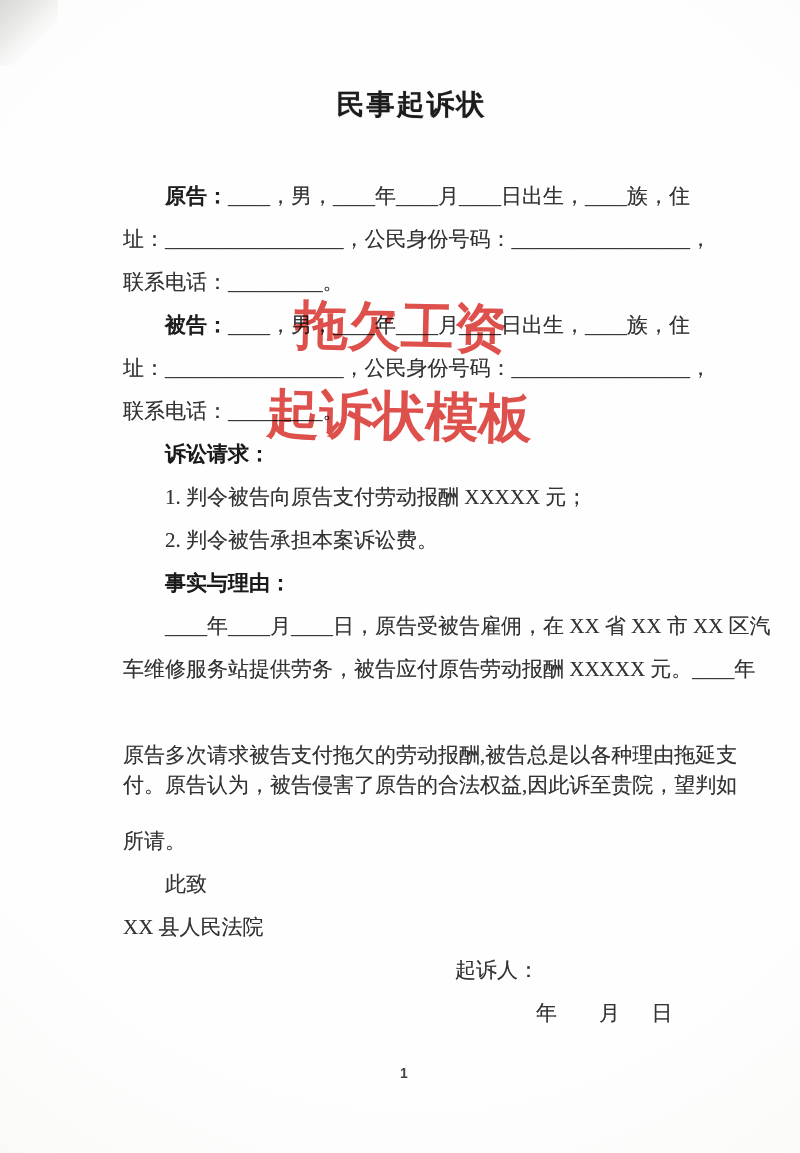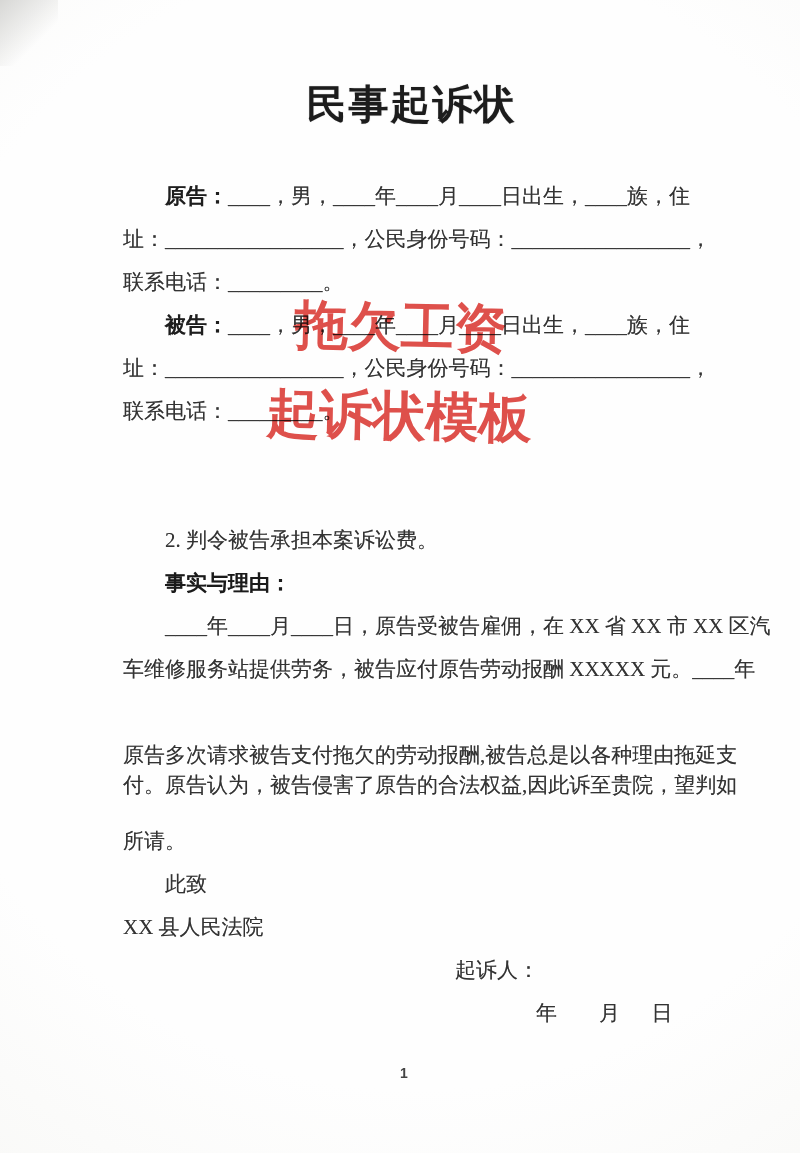--- a/index.html
+++ b/index.html
@@ -11,21 +11,21 @@
     font-family:"Liberation Serif","DejaVu Serif",serif;
     color:#333;
   }
   .corner-smudge{
     position:absolute;left:0;top:0;width:58px;height:66px;
     background:linear-gradient(135deg,#d7d7d5 0%,rgba(255,255,255,0) 65%);
   }
   .title{
     position:absolute;left:123px;top:83px;width:577px;height:43px;
     margin:0;line-height:43px;
-    font-size:40px;font-weight:700;letter-spacing:2px;
+    font-size:28px;font-weight:700;letter-spacing:2px;
     text-align:center;color:#1c1c1c;
     text-shadow:0 0 1px rgba(0,0,0,.35);
   }
   .doc-line{
     position:absolute;left:123px;width:600px;height:43px;line-height:43px;
     font-size:21px;white-space:pre;color:#333;
     text-shadow:0 0 .6px rgba(0,0,0,.4);
   }
   .indent{padding-left:42px;font-family:Liberation Serif, serif;}
   .b{font-weight:700;color:#1e1e1e;}
@@ -57,20 +57,22 @@
   <h1 class="title">民事起诉状</h1>
 
   <div class="doc-line indent" style="top:175px"><span class="b">原告：</span><span>____，男，____年____月____日出生，____族，住</span></div>
   <div class="doc-line" style="top:218px">址：_________________，公民身份号码：_________________，</div>
   <div class="doc-line" style="top:261px">联系电话：_________。</div>
 
   <div class="doc-line indent" style="top:304px"><span class="b">被告：</span><span>____，男，____年____月____日出生，____族，住</span></div>
   <div class="doc-line" style="top:347px">址：_________________，公民身份号码：_________________，</div>
   <div class="doc-line" style="top:390px">联系电话：_________。</div>
 
+  <div class="doc-line indent heading" style="top:433px">诉讼请求：</div>
+  <div class="doc-line indent" style="top:476px">1. 判令被告向原告支付劳动报酬 XXXXX 元；</div>
   <div class="doc-line indent" style="top:519px">2. 判令被告承担本案诉讼费。</div>
 
   <div class="doc-line indent heading" style="top:562px">事实与理由：</div>
   <div class="doc-line indent" style="top:605px">____年____月____日，原告受被告雇佣，在 XX 省 XX 市 XX 区汽</div>
   <div class="doc-line" style="top:648px">车维修服务站提供劳务，被告应付原告劳动报酬 XXXXX 元。____年</div>
   <div class="doc-line" style="top:734px">原告多次请求被告支付拖欠的劳动报酬,被告总是以各种理由拖延支</div>
   <div class="doc-line" style="top:764px">付。原告认为，被告侵害了原告的合法权益,因此诉至贵院，望判如</div>
   <div class="doc-line" style="top:820px">所请。</div>
 
   <div class="doc-line indent" style="top:863px">此致</div>

